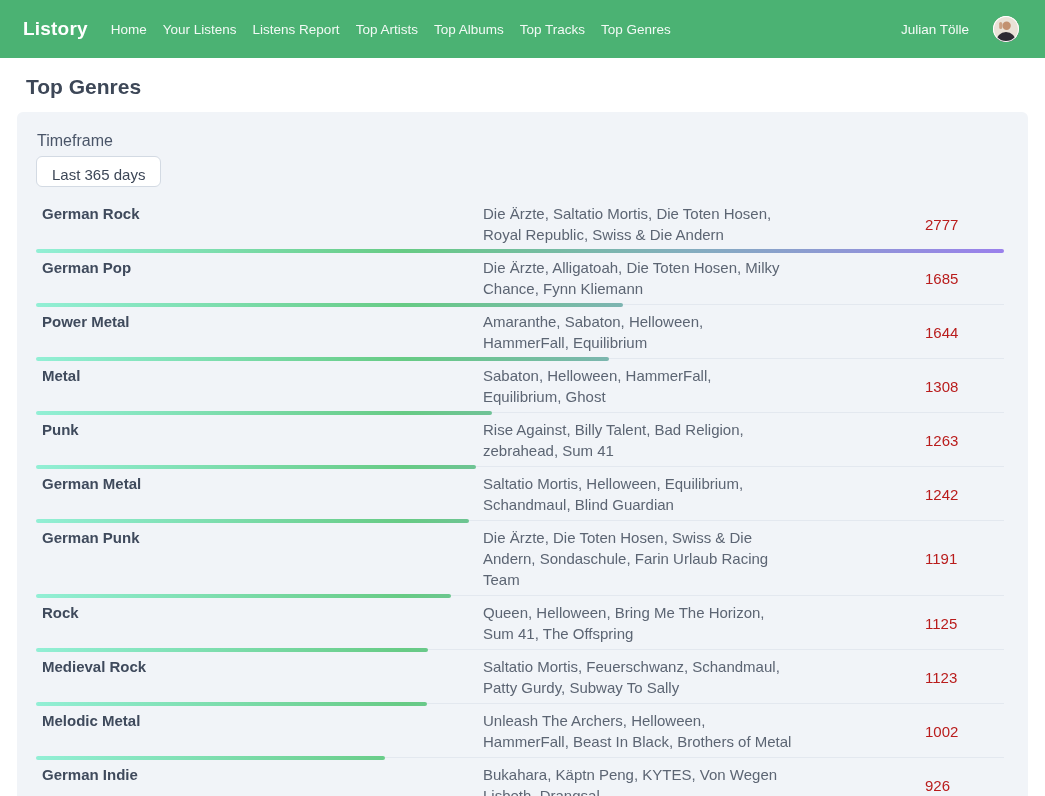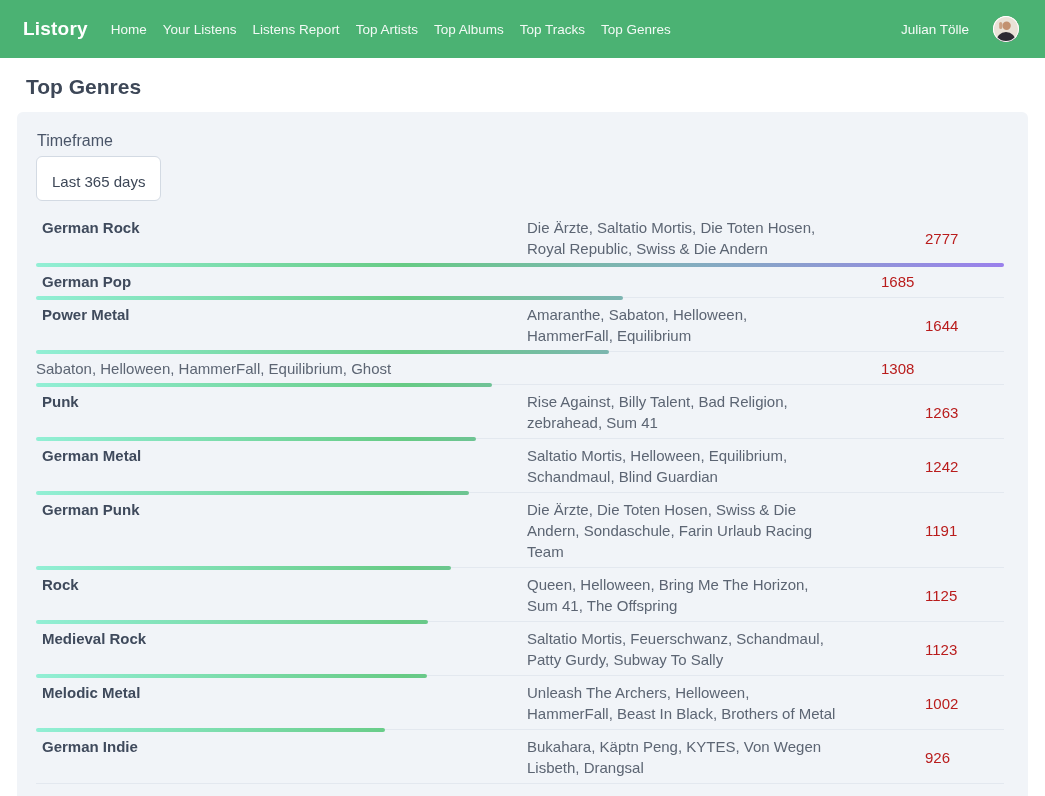--- a/index.html
+++ b/index.html
@@ -59,37 +59,36 @@
   .tf-label {
     font-size: 16px;
     color: #4A5568;
     margin: 2px 0 6px 1px;
   }
   .tf-button {
     display: inline-block;
     background: #ffffff;
     border: 1px solid #D3DAE3;
     border-radius: 6px;
-    height: 45px;
+    height: 31px;
     padding: 6px 15px 0 15px;
     font-size: 15px;
     color: #3D4757;
     font-family: inherit;
     cursor: pointer;
     line-height: 18px;
   }
   
   .rows { margin-top: 10px; }
   .genre-row {
     position: relative;
     display: grid;
     grid-template-columns: 447px 310px 1fr 79px;
     padding: 6px 0 5px 0;
     border-bottom: 1px solid #E3E8EF;
-    gap: 44px;
   }
   .genre-name {
     font-size: 15px;
     font-weight: bold;
     color: #3F4A5C;
     line-height: 21px;
     padding-left: 6px;
   }
   .genre-artists {
     font-size: 15px;
@@ -163,38 +162,40 @@
     <div class="genre-artists">Die Ärzte, Saltatio Mortis, Die Toten Hosen, Royal Republic, Swiss &amp; Die Andern</div>
     <div></div>
     <div class="genre-value">2777</div>
     <div class="bar-fill" style="width: 100%;">
       <div class="bar-grad" style="width: 100%;"></div>
     </div>
   </div>
 
   <div class="genre-row">
     <div class="genre-name">German Pop</div>
+    <div class="genre-artists">Die Ärzte, Alligatoah, Die Toten Hosen, Milky Chance, Fynn Kliemann</div>
     <div></div>
     <div class="genre-value">1685</div>
     <div class="bar-fill" style="width: 60.68%;">
       <div class="bar-grad" style="width: 164.81%;"></div>
     </div>
   </div>
 
   <div class="genre-row">
     <div class="genre-name">Power Metal</div>
     <div class="genre-artists">Amaranthe, Sabaton, Helloween, HammerFall, Equilibrium</div>
     <div></div>
     <div class="genre-value">1644</div>
     <div class="bar-fill" style="width: 59.2%;">
       <div class="bar-grad" style="width: 168.92%;"></div>
     </div>
   </div>
 
   <div class="genre-row">
+    <div class="genre-name">Metal</div>
     <div class="genre-artists">Sabaton, Helloween, HammerFall, Equilibrium, Ghost</div>
     <div></div>
     <div class="genre-value">1308</div>
     <div class="bar-fill" style="width: 47.1%;">
       <div class="bar-grad" style="width: 212.31%;"></div>
     </div>
   </div>
 
   <div class="genre-row">
     <div class="genre-name">Punk</div>

